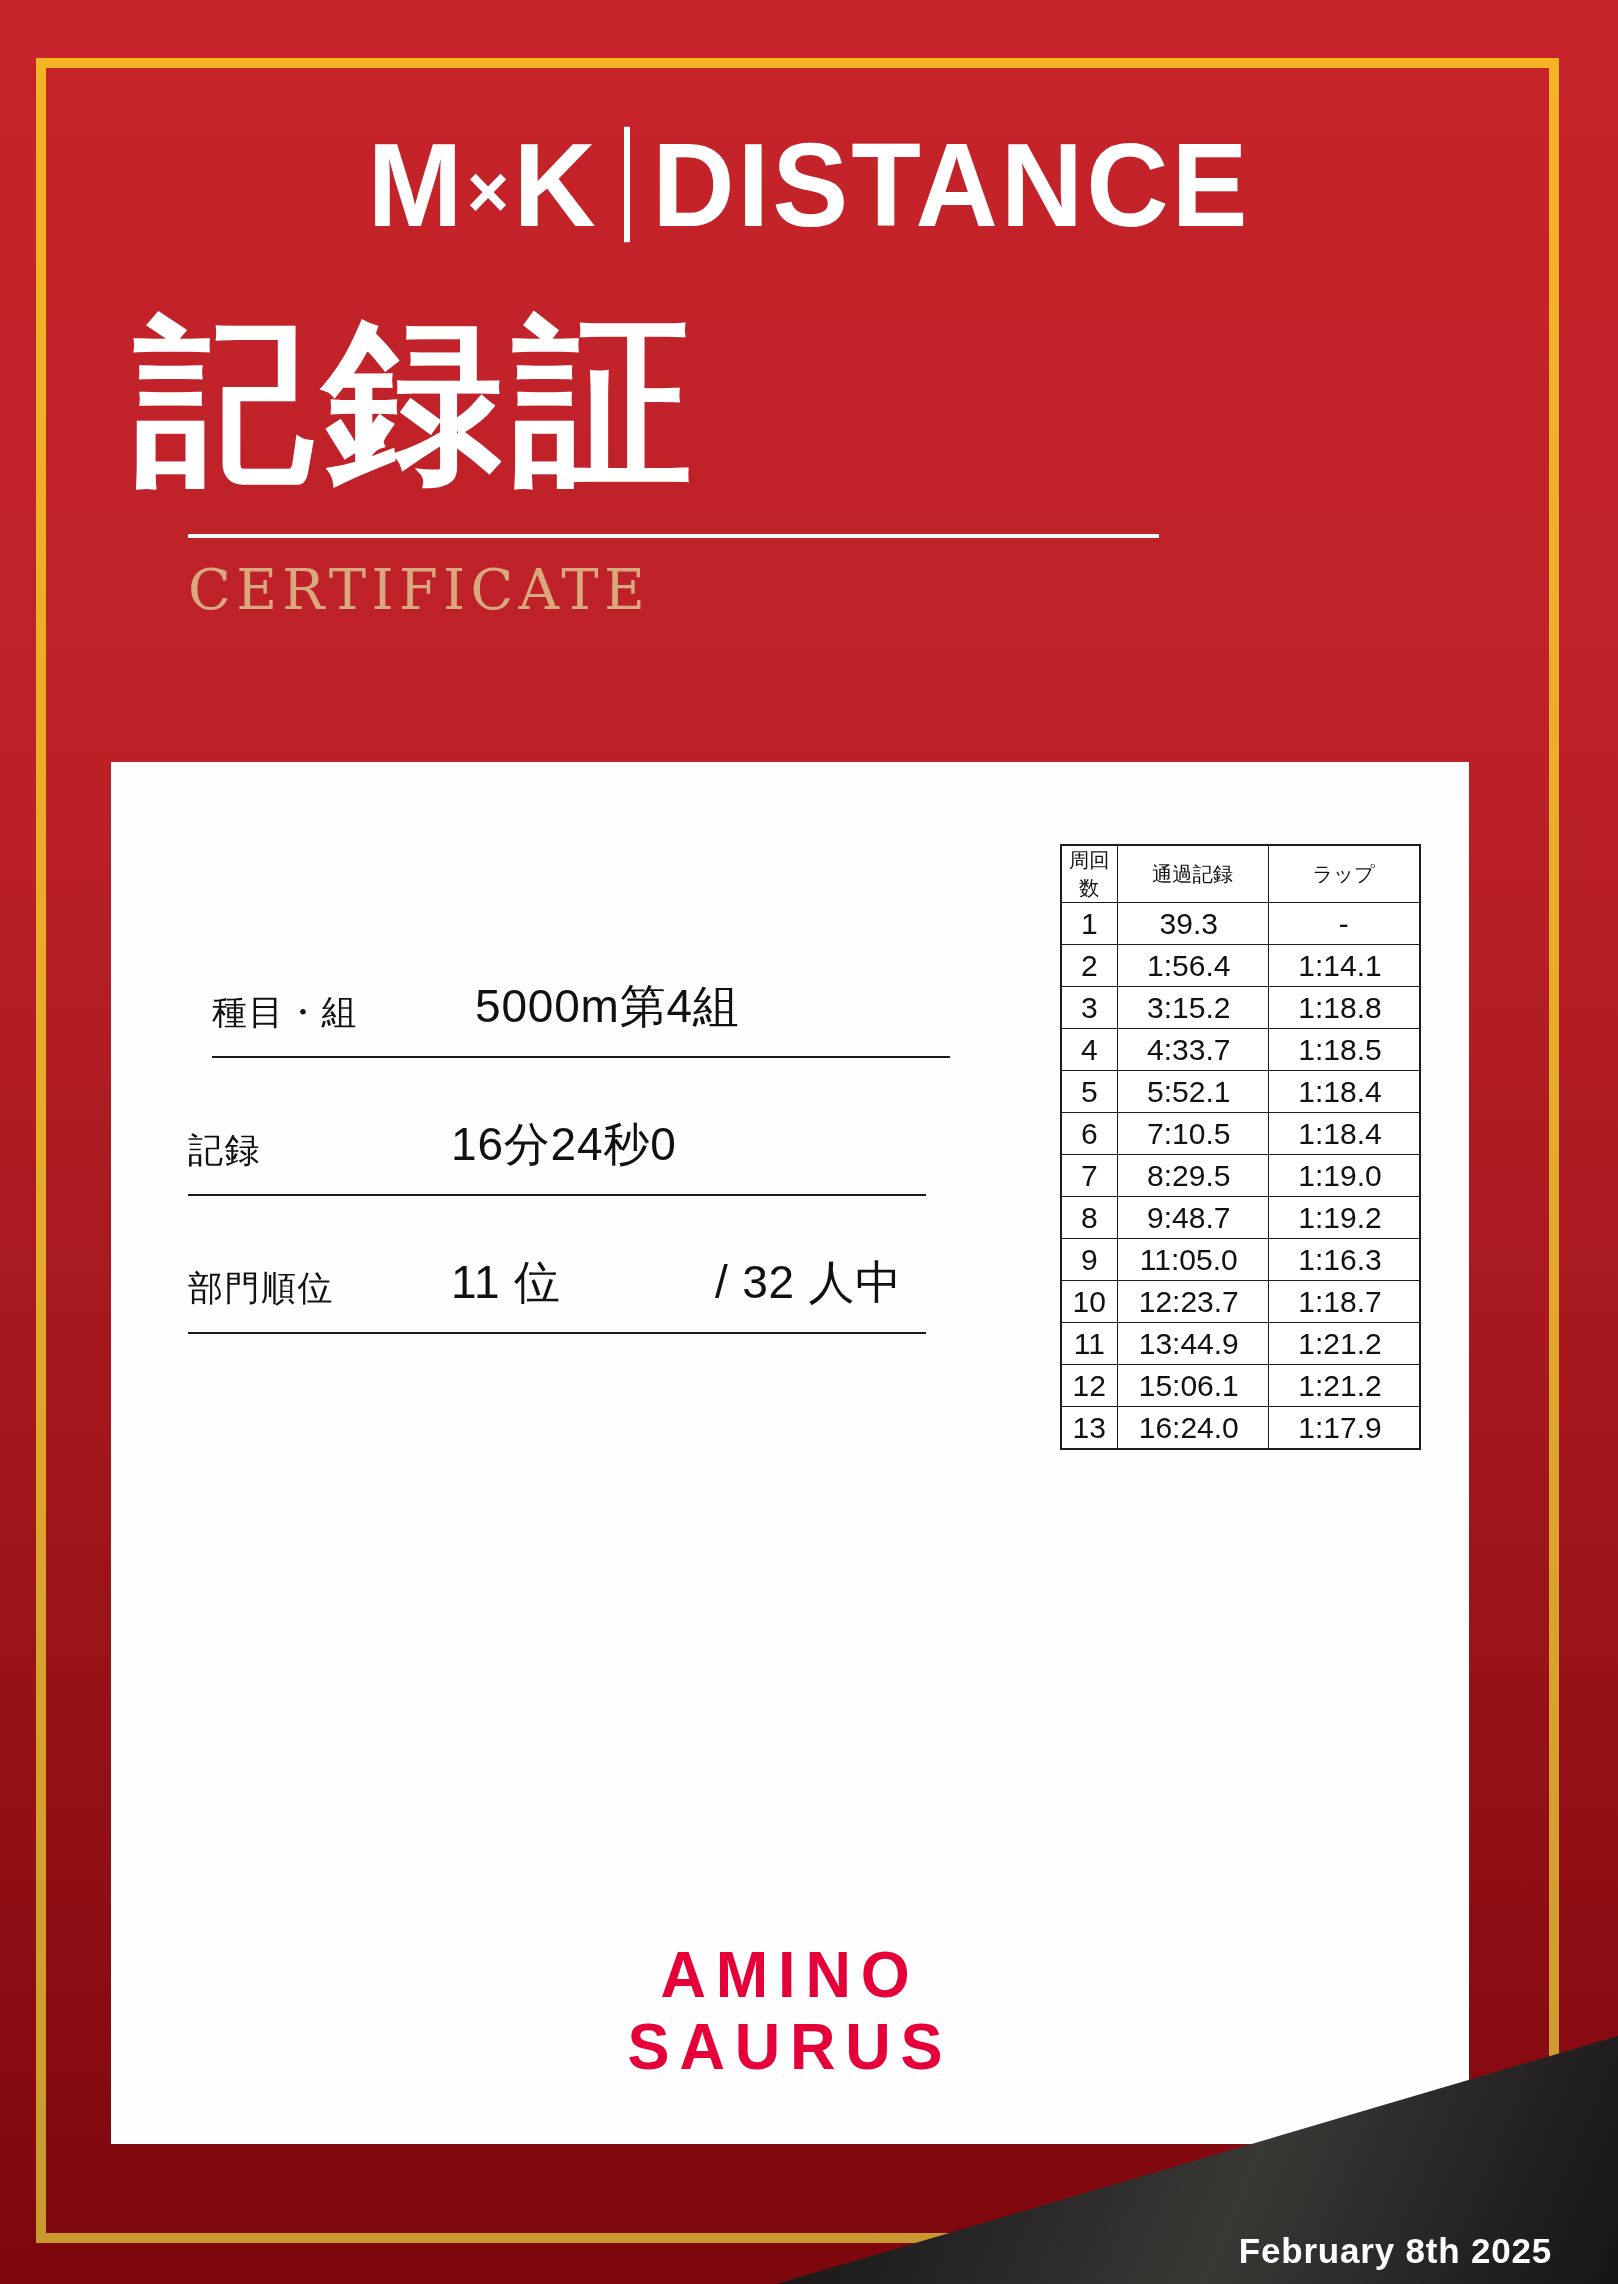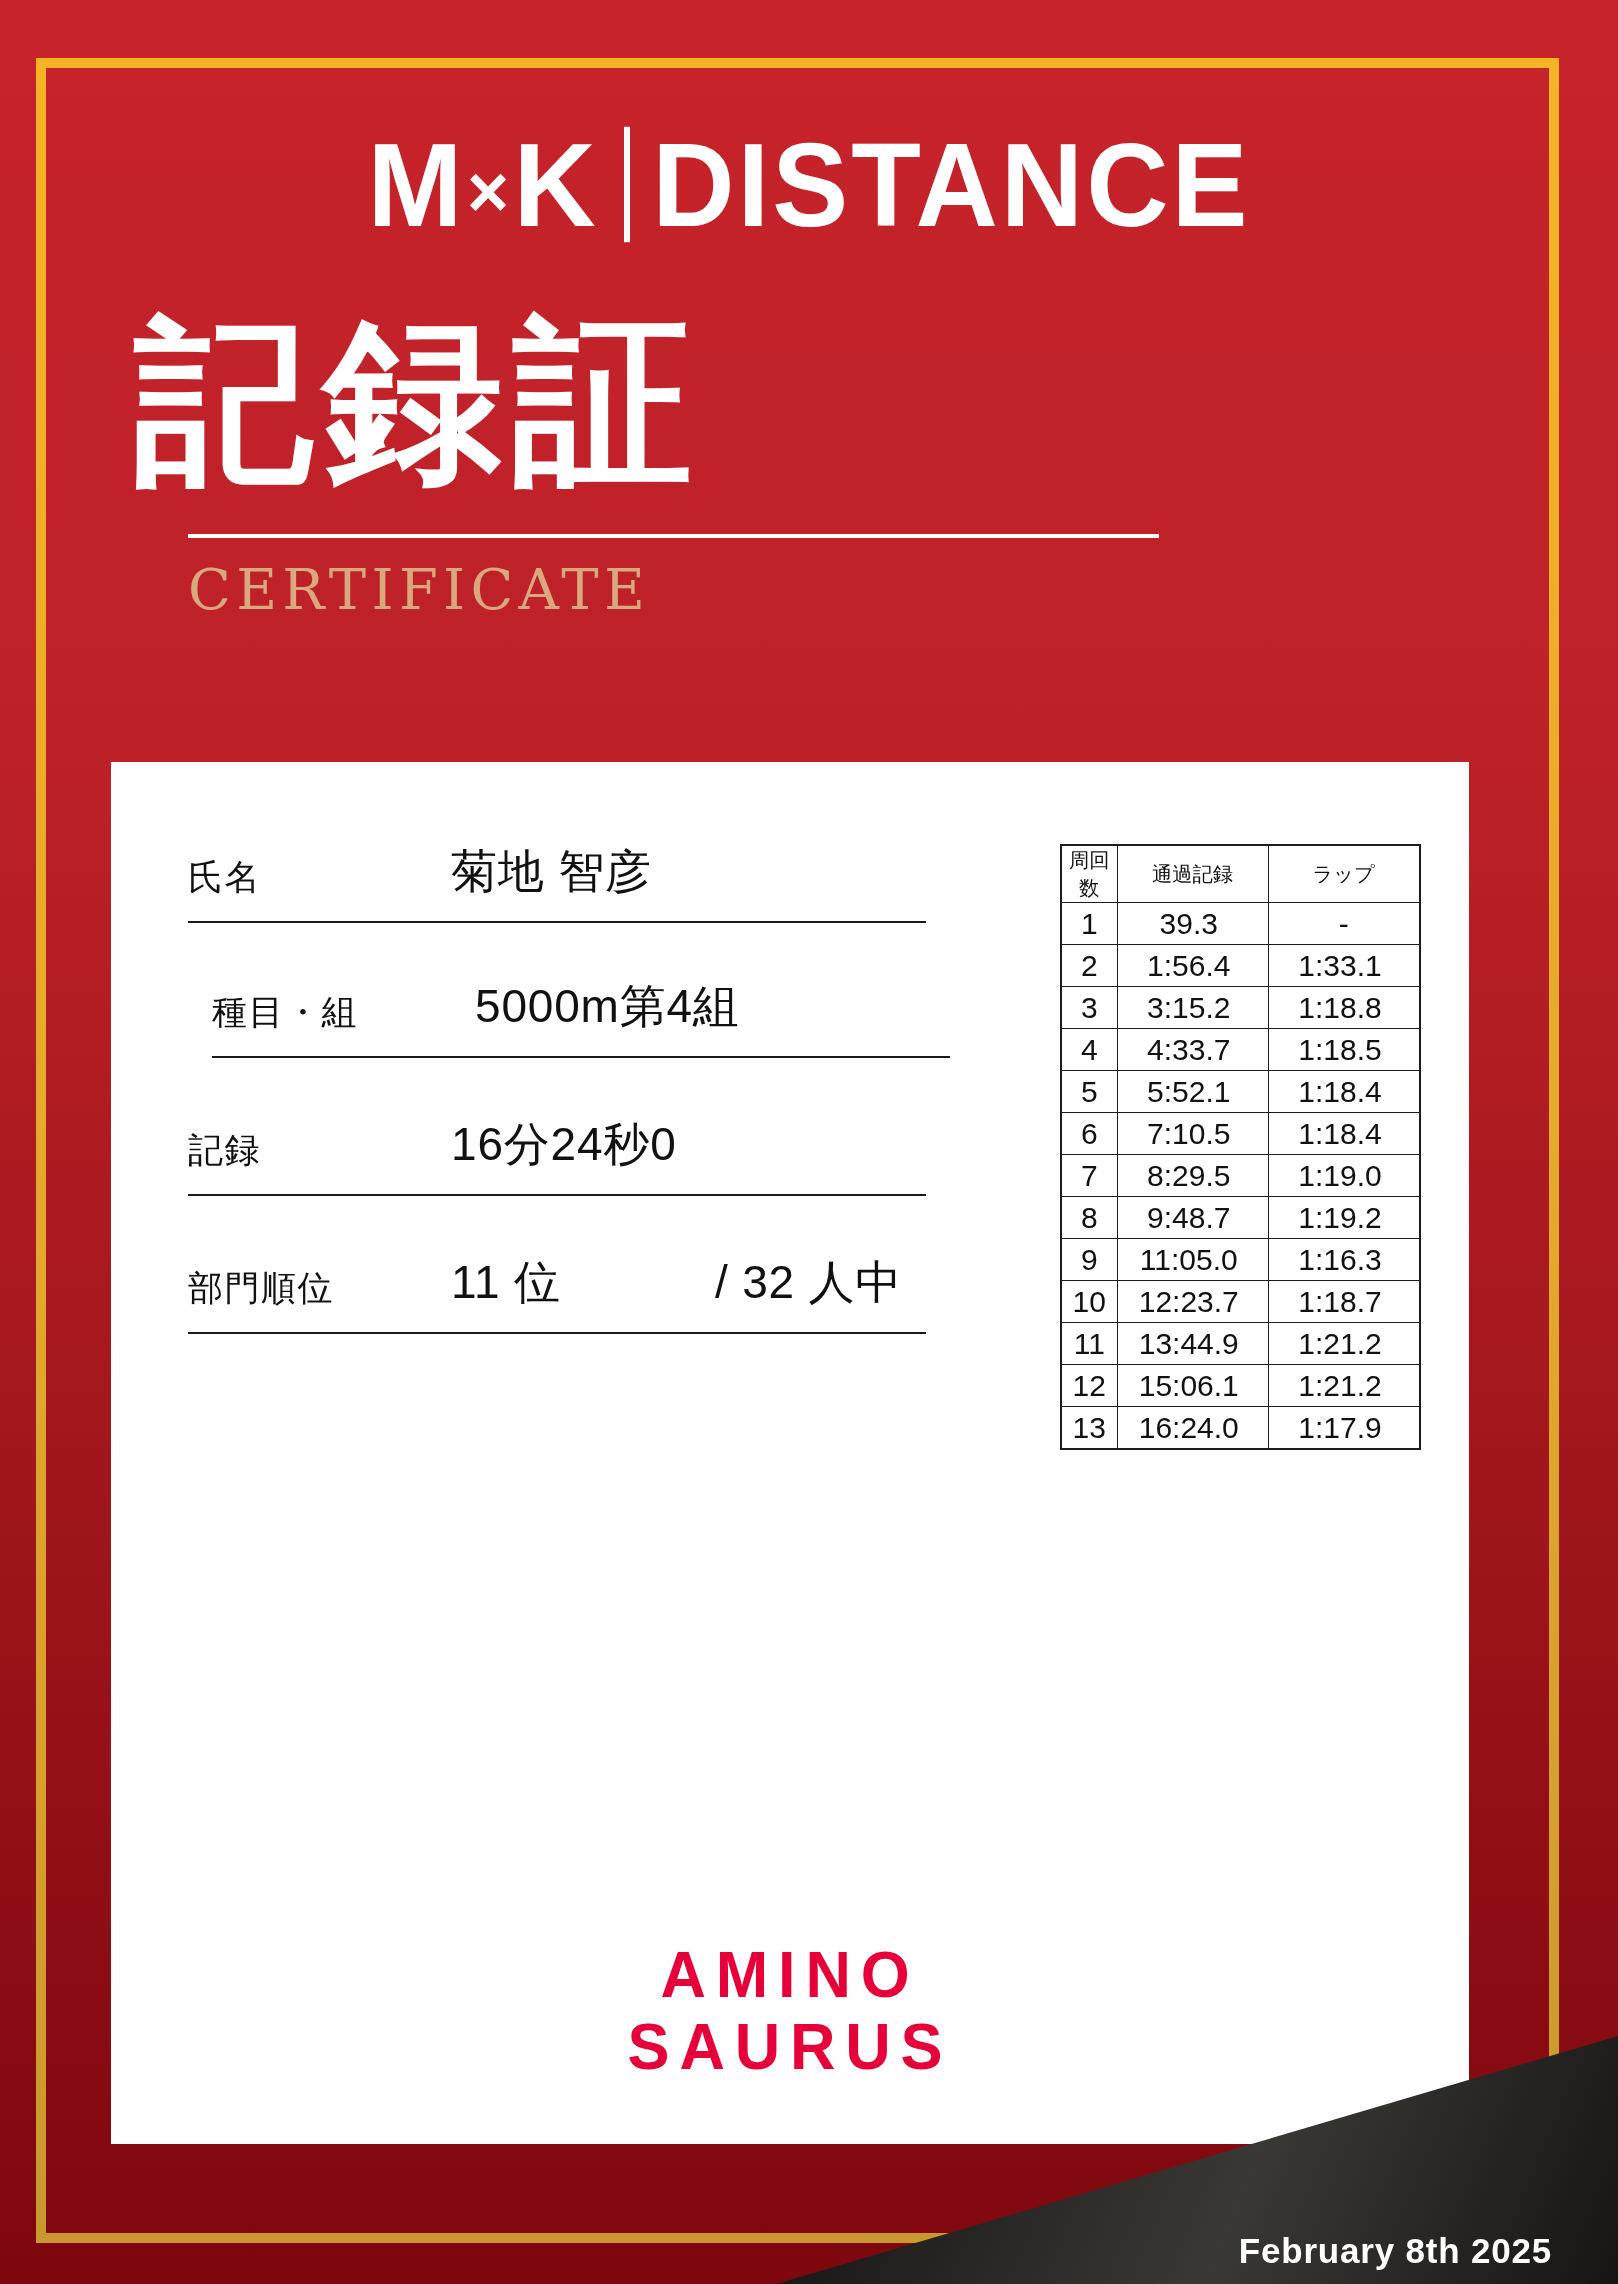--- a/index.html
+++ b/index.html
@@ -98,24 +98,20 @@
     <span class="bar"></span>
     <span>DISTANCE</span>
   </div>
 
   <div class="title-jp">記録証</div>
   <div class="title-rule"></div>
   <div class="title-en">CERTIFICATE</div>
 
   <div class="card"></div>
 
-  <div class="field-row" id="field-0">
-    <span class="flabel">氏名</span>
-    <span class="fvalue">菊地 智彦</span>
-  </div>
   <div class="field-row" id="field-1">
     <span class="flabel">種目・組</span>
     <span class="fvalue">5000m第4組</span>
   </div>
   <div class="field-row" id="field-2">
     <span class="flabel">記録</span>
     <span class="fvalue">16分24秒0</span>
   </div>
   <div class="field-row" id="field-3">
     <span class="flabel">部門順位</span>
@@ -138,21 +134,21 @@
     </thead>
     <tbody>
       <tr>
           <td class="c-no">1</td>
           <td class="c-split">39.3</td>
           <td class="c-lap c-dash">-</td>
         </tr>
       <tr>
           <td class="c-no">2</td>
           <td class="c-split">1:56.4</td>
-          <td class="c-lap">1:33.1</td>
+          <td class="c-lap">1:14.1</td>
         </tr>
       <tr>
           <td class="c-no">3</td>
           <td class="c-split">3:15.2</td>
           <td class="c-lap">1:18.8</td>
         </tr>
       <tr>
           <td class="c-no">4</td>
           <td class="c-split">4:33.7</td>
           <td class="c-lap">1:18.5</td>

